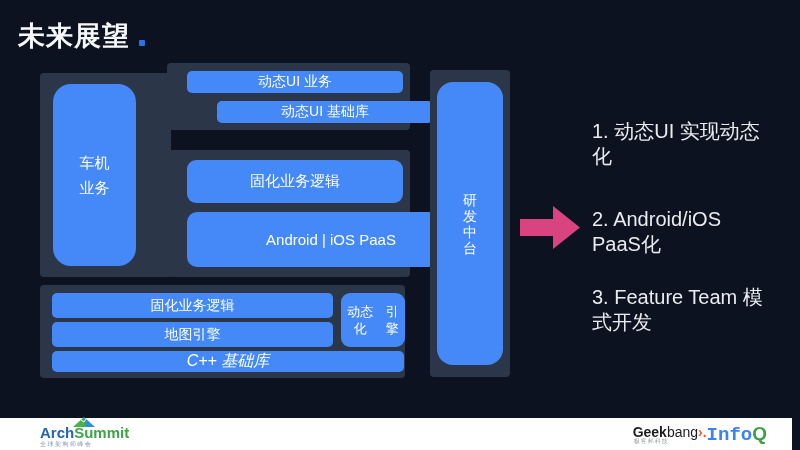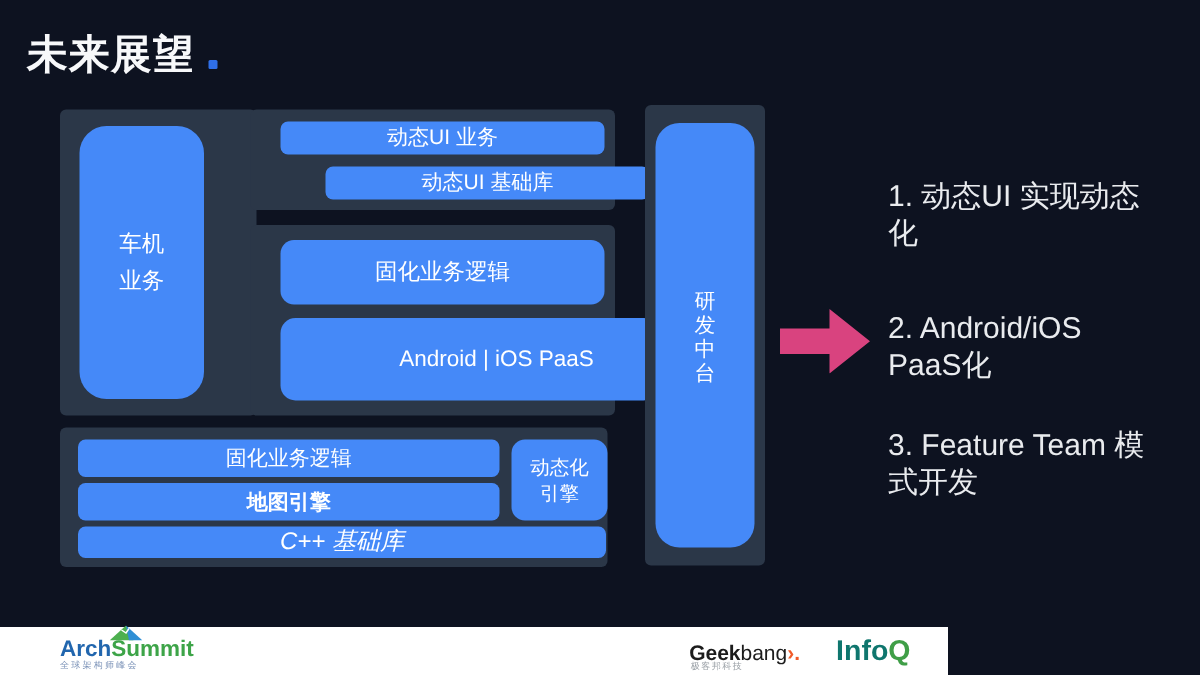--- a/index.html
+++ b/index.html
@@ -18,80 +18,80 @@
     background:#2f6fe8; border-radius:1px;
   }
   
   .panel { position:absolute; background:#2b3748; border-radius:4px; }
   .bluebox {
     position:absolute; background:#4589f8; color:#ffffff;
     display:flex; align-items:center; justify-content:center;
     text-align:center;
   }
   #left-panel   { left:40px;  top:73px;  width:131px; height:204px; }
-  #top-panel    { left:167px; top:73px;  width:243px; height:67px; }
+  #top-panel    { left:167px; top:63px;  width:243px; height:67px; }
   #mid-panel    { left:167px; top:150px; width:243px; height:127px; }
   #bottom-panel { left:40px;  top:285px; width:365px; height:93px; }
   #right-panel  { left:430px; top:70px;  width:80px;  height:307px; }
 
   #car-box { left:13px; top:11px; width:83px; height:182px; border-radius:18px;
              flex-direction:column; font-size:15px; line-height:21px; }
   #car-box div { padding:2px 0; }
 
   .hbar { left:20px; width:216px; height:22px; border-radius:5px; font-size:14px; }
   #dyn-ui-biz  { top:8px; }
   #dyn-ui-base { top:38px;margin-left:30px; }
 
   #dyn-container { left:20px; top:10px; width:216px; height:43px; border-radius:9px; font-size:15px; }
   #paas-box      { left:20px; top:62px; width:216px; height:55px; border-radius:10px; font-size:15px;padding-left:36px; }
 
   .bbar { left:12px; width:281px; height:25px; border-radius:5px; font-size:14px; }
   #solid-logic { top:8px; }
-  #map-engine  { top:37px;font-weight:bold; }
+  #map-engine  { top:37px; }
   #cpp-base    { left:12px; top:66px; width:352px; height:21px; border-radius:5px; font-size:16px;font-style:italic; }
   #dyn-engine  { left:301px; top:8px; width:64px; height:54px; border-radius:9px;
-                 flex-direction:column; font-size:13px; line-height:17px; }
+                 flex-direction:row; font-size:13px; line-height:17px; }
 
   #rnd-box { left:7px; top:12px; width:66px; height:283px; border-radius:16px;
              flex-direction:column; font-size:14px; line-height:16px; }
 
   
   .arrow { position:absolute; left:520px; top:206px; }
 
   
   .note {
     position:absolute; left:592px; width:210px;
     color:#e9ebee; font-size:20px; line-height:25px;
   }
   #note-1 { top:119px; }
   #note-2 { top:207px; }
   #note-3 { top:285px; }
 
   
   .footer {
-    position:absolute; left:0; top:418px; width:632px; height:32px;
+    position:absolute; left:0; top:418px; width:792px; height:32px;
     background:#ffffff;
     display:flex; align-items:center; justify-content:space-between;
     padding:0 25px 0 40px; box-sizing:border-box;
   }
   .arch-logo { position:relative; line-height:1; padding-top:4px; }
   .arch-word { font-size:15px; font-weight:bold; letter-spacing:0; }
   .arch-a { color:#2166ae; }
   .arch-s { color:#3da448; }
   .arch-sub { font-size:6px; color:#7c93b8; letter-spacing:1.5px; margin-top:1px; }
   .mountain { position:absolute; left:33px; top:-4px; }
 
-  .right-logos { display:flex; align-items:flex-end; gap:24px; }
+  .right-logos { display:flex; align-items:flex-start; gap:0; }
   .geek-logo { position:relative; line-height:1; }
   .geek-main { font-size:14px; color:#1c1c1c; }
   .geek-bold { font-weight:bold; }
   .geek-arrow { color:#f05a28; font-weight:bold; }
   .geek-sub { position:absolute; left:1px; top:14px; font-size:6px; color:#9aa0a6; letter-spacing:1px; }
   .infoq-logo { font-size:19px; font-weight:bold; line-height:1; }
-  .infoq-info { color:#0f766e; }
+  .infoq-info { color:#3b82f6;font-family:Liberation Mono, monospace; }
   .infoq-q { color:#3f9e47; }
 </style>
 </head>
 <body>
 
 <div class="slide">
 
   <div class="title">未来展望</div>
   <div class="title-dot"></div>
 

